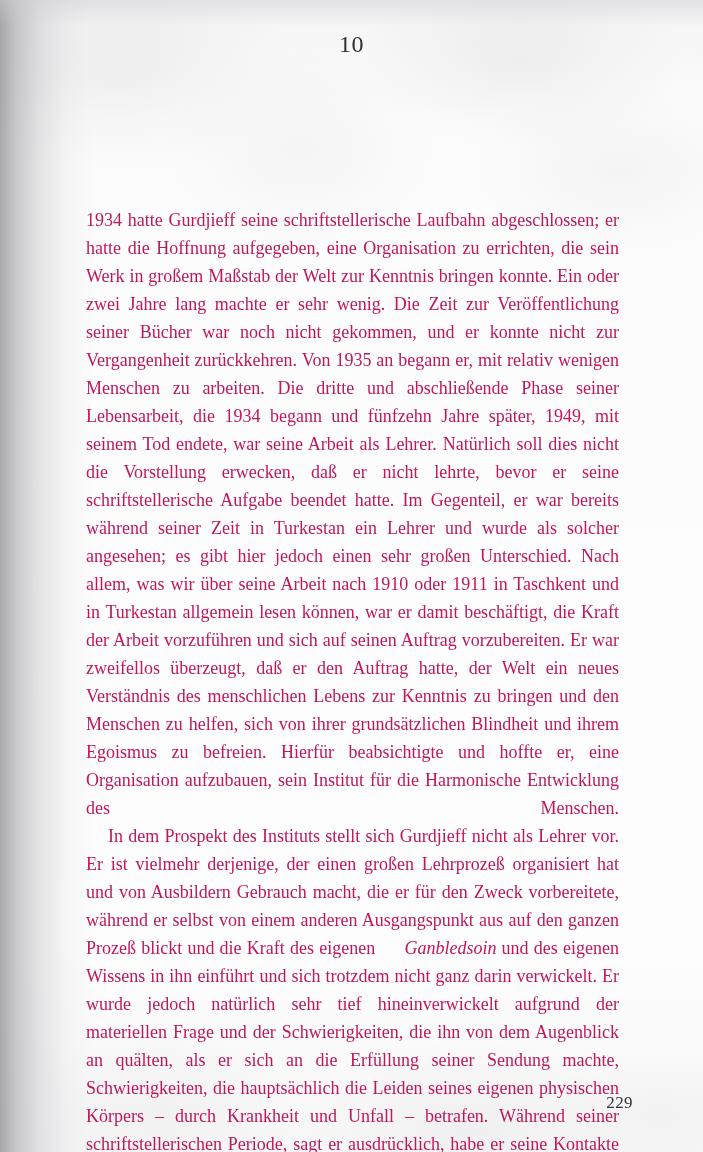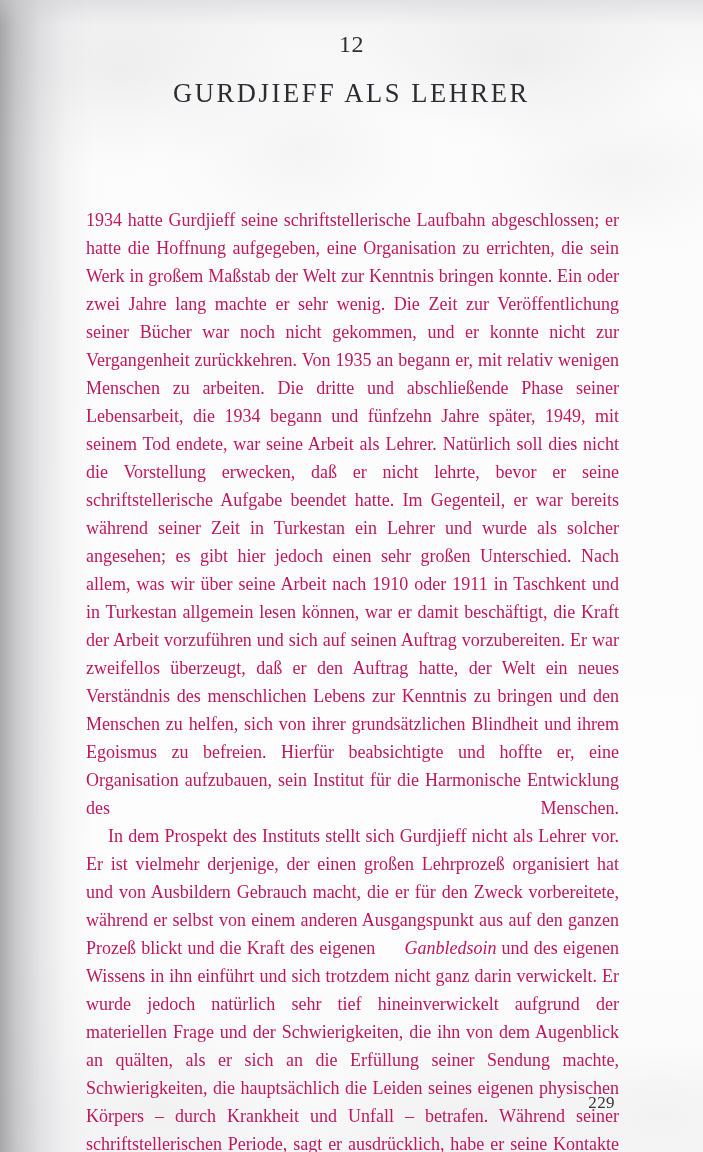--- a/index.html
+++ b/index.html
@@ -103,44 +103,43 @@
     font-style: italic;
     margin-left: 24px;
   }
   
   p.para.justify-all {
     text-align-last: justify;
   }
 
   .folio {
     position: absolute;
-    right: 88px;
+    right: 70px;
     top: 1093px;
     font-size: 17px;
     color: #35353a;
     letter-spacing: 0.4px;
   }
 
   
   .content { text-rendering: optimizeLegibility; }
 </style>
 </head>
 <body>
 
 <div id="page">
 
   <div class="paper-tint"></div>
   <div class="gutter-shadow"></div>
   <div class="top-edge-shade"></div>
 
   <div class="content">
 
-    <div class="chapter-number">12</div>
+    <div class="chapter-number">10</div>
 
-    <div class="chapter-title">GURDJIEFF ALS LEHRER</div>
 
     <div class="body-text">
 
       <p class="para justify-all">1934 hatte Gurdjieff seine schriftstellerische Laufbahn abgeschlossen; er hatte die Hoffnung aufgegeben, eine Organisation zu errichten, die sein Werk in großem Maßstab der Welt zur Kenntnis bringen konnte. Ein oder zwei Jahre lang machte er sehr wenig. Die Zeit zur Veröffentlichung seiner Bücher war noch nicht gekommen, und er konnte nicht zur Vergangenheit zurückkehren. Von 1935 an begann er, mit relativ wenigen Menschen zu arbeiten. Die dritte und abschließende Phase seiner Lebensarbeit, die 1934 begann und fünfzehn Jahre später, 1949, mit seinem Tod endete, war seine Arbeit als Lehrer. Natürlich soll dies nicht die Vorstellung erwecken, daß er nicht lehrte, bevor er seine schriftstellerische Aufgabe beendet hatte. Im Gegenteil, er war bereits während seiner Zeit in Turkestan ein Lehrer und wurde als solcher angesehen; es gibt hier jedoch einen sehr großen Unterschied. Nach allem, was wir über seine Arbeit nach 1910 oder 1911 in Taschkent und in Turkestan allgemein lesen können, war er damit beschäftigt, die Kraft der Arbeit vorzuführen und sich auf seinen Auftrag vorzubereiten. Er war zweifellos überzeugt, daß er den Auftrag hatte, der Welt ein neues Verständnis des menschlichen Lebens zur Kenntnis zu bringen und den Menschen zu helfen, sich von ihrer grundsätzlichen Blindheit und ihrem Egoismus zu befreien. Hierfür beabsichtigte und hoffte er, eine Organisation aufzubauen, sein Institut für die Harmonische Entwicklung des Menschen.</p>
 
       <p class="para indent"><span>In dem Prospekt des Instituts stellt sich Gurdjieff nicht als Lehrer vor. Er ist vielmehr derjenige, der einen großen Lehrprozeß organisiert hat und von Ausbildern Gebrauch macht, die er für den Zweck vorbereitete, während er selbst von einem anderen Ausgangspunkt aus auf den ganzen Prozeß blickt und die Kraft des eigenen </span><span class="it">Ganbledsoin</span><span> und des eigenen Wissens in ihn einführt und sich trotzdem nicht ganz darin verwickelt. Er wurde jedoch natürlich sehr tief hineinverwickelt aufgrund der materiellen Frage und der Schwierigkeiten, die ihn von dem Augenblick an quälten, als er sich an die Erfüllung seiner Sendung machte, Schwierigkeiten, die hauptsächlich die Leiden seines eigenen physischen Körpers – durch Krankheit und Unfall – betrafen. Während seiner schriftstellerischen Periode, sagt er ausdrücklich, habe er seine Kontakte mit den Menschen aufgegeben. Von 1927 an wurden sie wieder aufgenommen, als er mit Sicherheit sehr bedeutsame persönliche Unterweisungen denen gab, die mit der richtigen Haltung zu ihm gingen und die ihm in seiner eigenen</span></p>
 
     </div>
 
     <div class="folio">229</div>

